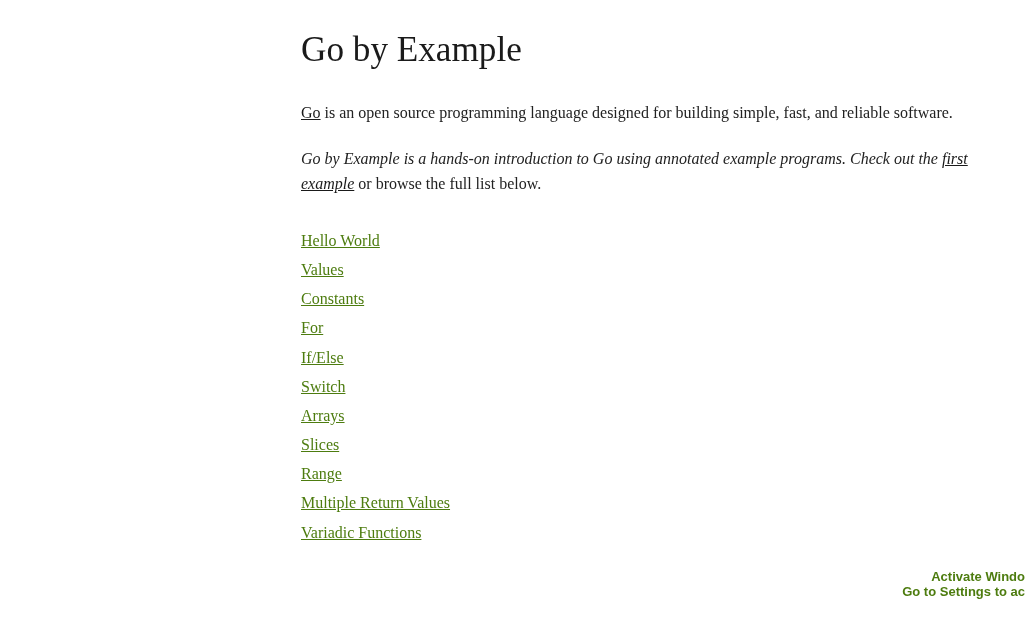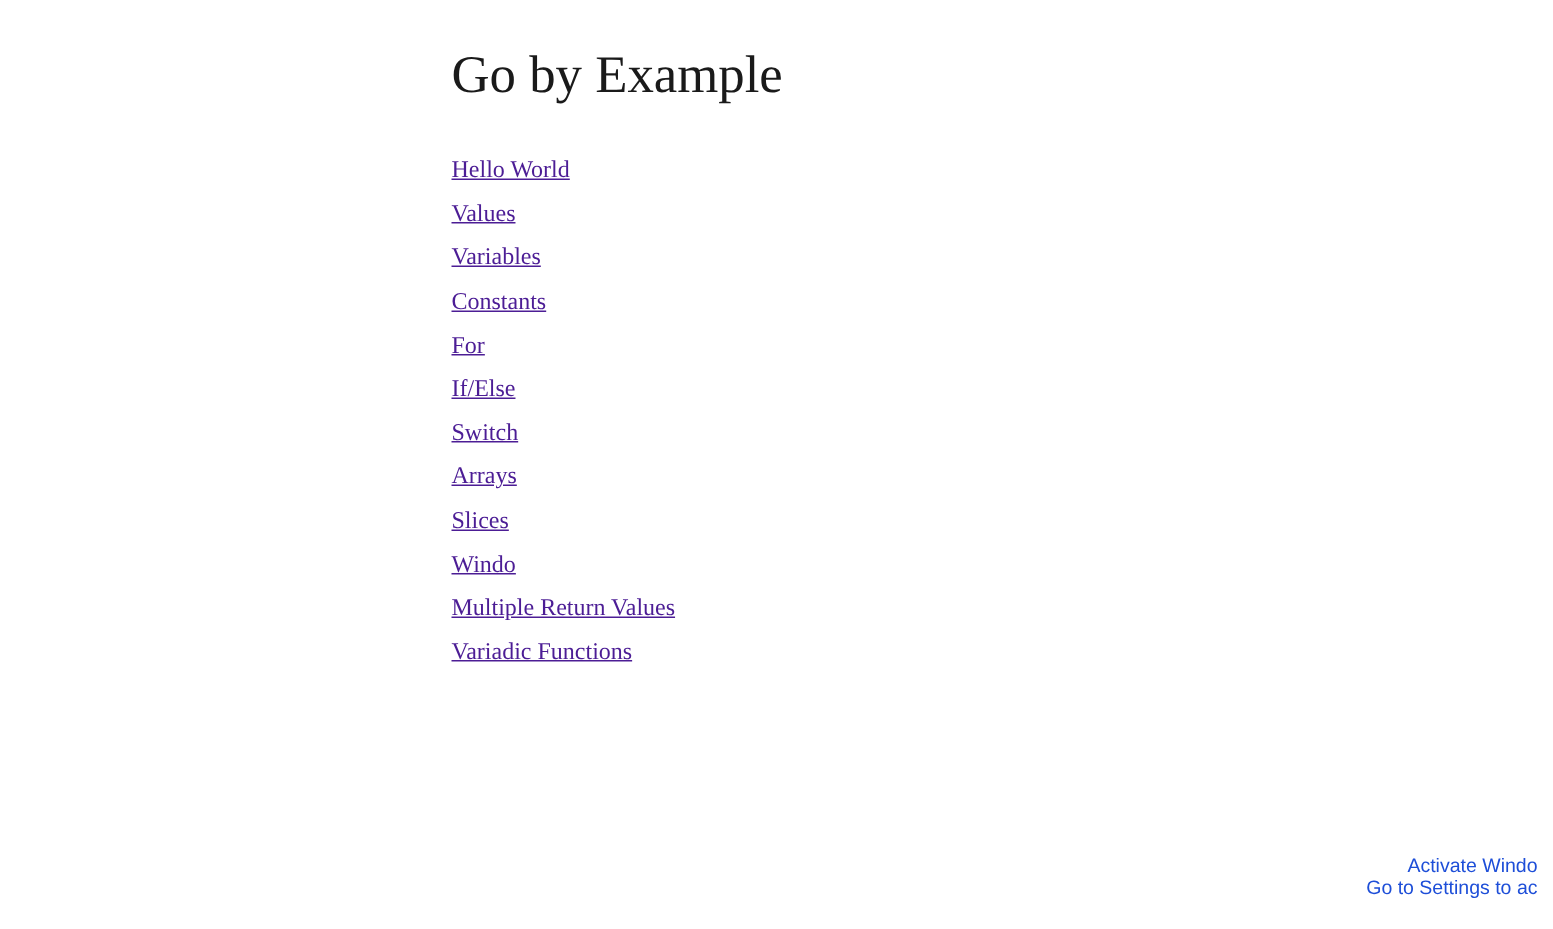--- a/index.html
+++ b/index.html
@@ -60,55 +60,61 @@
       list-style: none;
       padding: 0;
       margin: 0;
     }
 
     .topic-list li {
       margin-bottom: 2px;
     }
 
     .topic-list li a {
-      color: #4c1d95;
+      color: #4d7c0f;
       font-size: 1em;
       line-height: 1.7;
     }
 
     .watermark {
       position: fixed;
       bottom: 20px;
       right: 10px;
-      color: #1d4ed8;
+      color: #4d7c0f;
       font-family: Arial, sans-serif;
       font-size: 13px;
       text-align: right;
       pointer-events: none;
+      font-weight: bold;
     }
   </style>
 </head>
 <body>
 
 <div class="page-container">
   <h1 class="page-title">Go by Example</h1>
 
+  <p class="intro-text">
+    <a href="#">Go</a><span> is an open source programming language designed for building simple, fast, and reliable software.</span>
+  </p>
 
+  <p class="intro-italic">
+    <em>Go by Example</em><span> is a hands-on introduction to Go using annotated example programs. Check out the </span><a href="#">first example</a><span class="normal"> or browse the full list below.</span>
+  </p>
 
   <ul class="topic-list">
   <li><a href="#">Hello World</a></li>
       <li><a href="#">Values</a></li>
-      <li><a href="#">Variables</a></li>
       <li><a href="#">Constants</a></li>
       <li><a href="#">For</a></li>
       <li><a href="#">If/Else</a></li>
       <li><a href="#">Switch</a></li>
       <li><a href="#">Arrays</a></li>
       <li><a href="#">Slices</a></li>
-      <li><a href="#">Windo</a></li>
+      <li><a href="#">Range</a></li>
       <li><a href="#">Multiple Return Values</a></li>
       <li><a href="#">Variadic Functions</a></li>
     </ul>
 </div>
 
 <div class="watermark">
   <div>Activate Windo</div>
   <div>Go to Settings to ac</div>
 </div>
 

